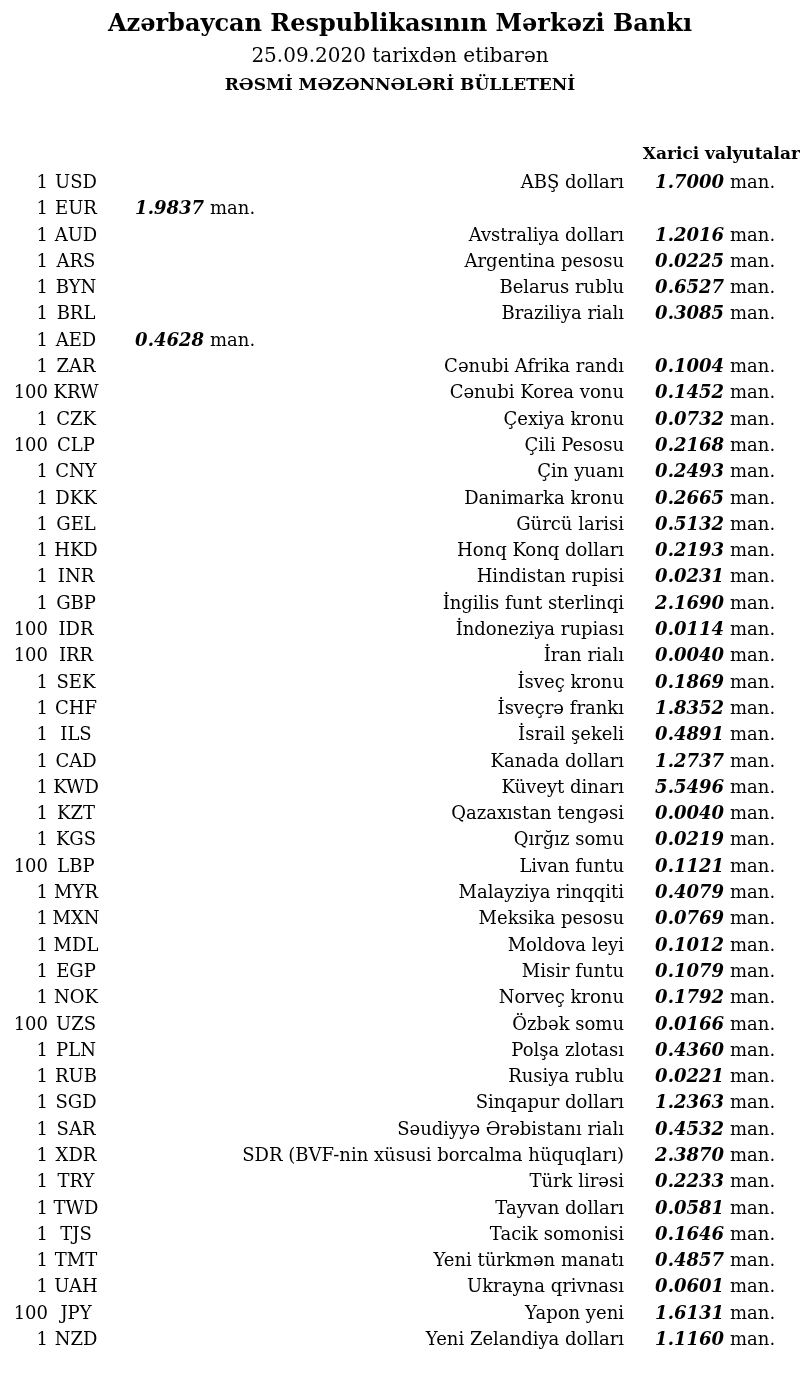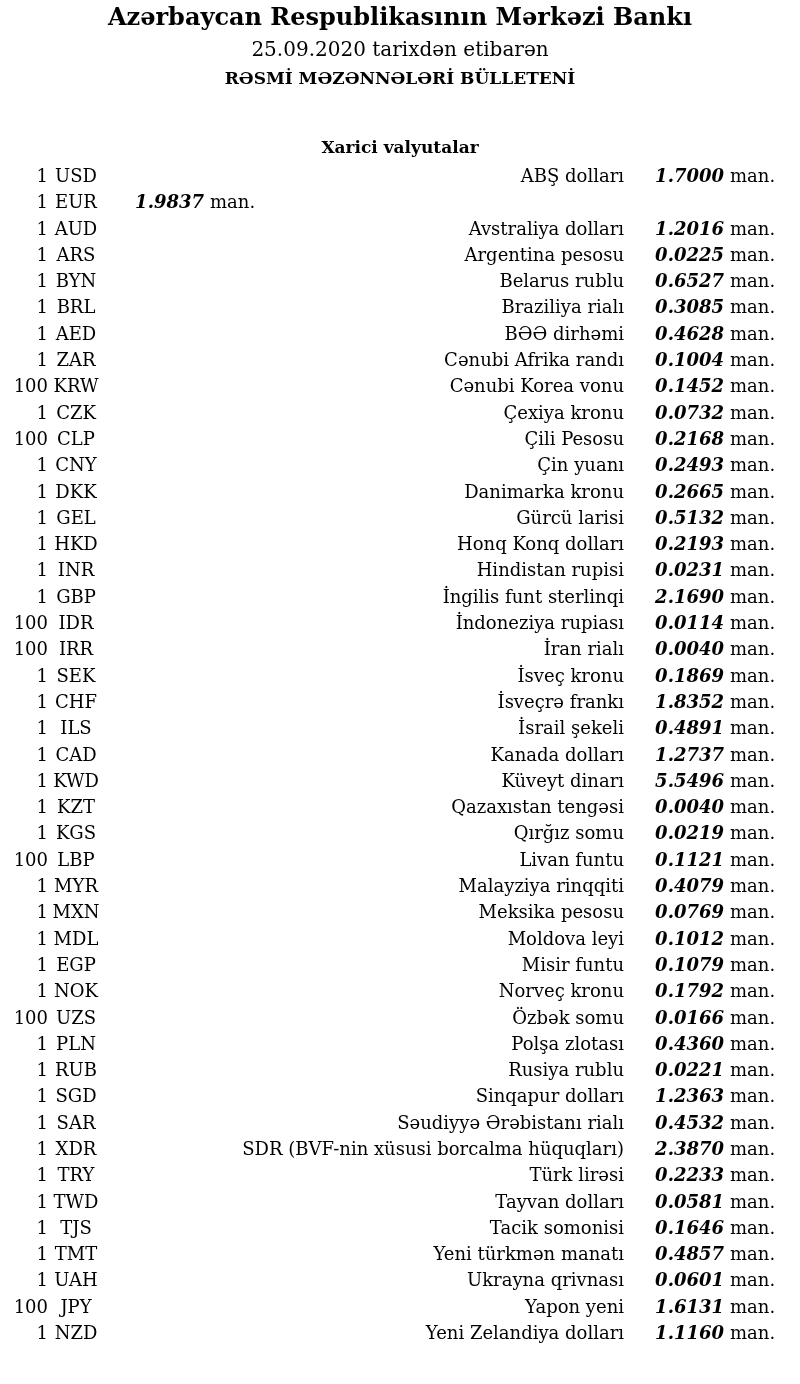--- a/index.html
+++ b/index.html
@@ -19,20 +19,21 @@
     width: 800px;
     height: 1384px;
   }
   .doc-header {
     text-align: center;
   }
   .doc-title {
     font-size: 24px;
     font-weight: bold;
     line-height: 34px;
+    padding-top: 6px;
   }
   .doc-date-line {
     font-size: 20px;
     font-weight: normal;
     line-height: 30px;
     text-align: center;
   }
   .doc-subtitle {
     font-size: 17px;
     font-weight: bold;
@@ -40,21 +41,21 @@
   }
   .doc-bulletin-line {
     font-size: 17px;
     font-weight: bold;
     line-height: 29px;
     text-align: center;
   }
   .section-title {
     font-size: 17px;
     font-weight: bold;
-    text-align: center;
+    text-align: right;
     line-height: 26px;
     margin-top: 41px;
   }
   .rates-table {
     margin-top: 3px;
     font-size: 18px;
   }
   .rate-row {
     display: flex;
     align-items: baseline;
@@ -150,21 +151,20 @@
     <span class="col-nominal">1</span>
     <span class="col-code">BRL</span>
     <span class="col-name">Braziliya rialı</span>
     <span class="col-rate">0.3085</span>
     <span class="col-unit">man.</span>
   </div>
 
   <div class="rate-row">
     <span class="col-nominal">1</span>
     <span class="col-code">AED</span>
-    <span class="col-name">BƏƏ dirhəmi</span>
     <span class="col-rate">0.4628</span>
     <span class="col-unit">man.</span>
   </div>
 
   <div class="rate-row">
     <span class="col-nominal">1</span>
     <span class="col-code">ZAR</span>
     <span class="col-name">Cənubi Afrika randı</span>
     <span class="col-rate">0.1004</span>
     <span class="col-unit">man.</span>

